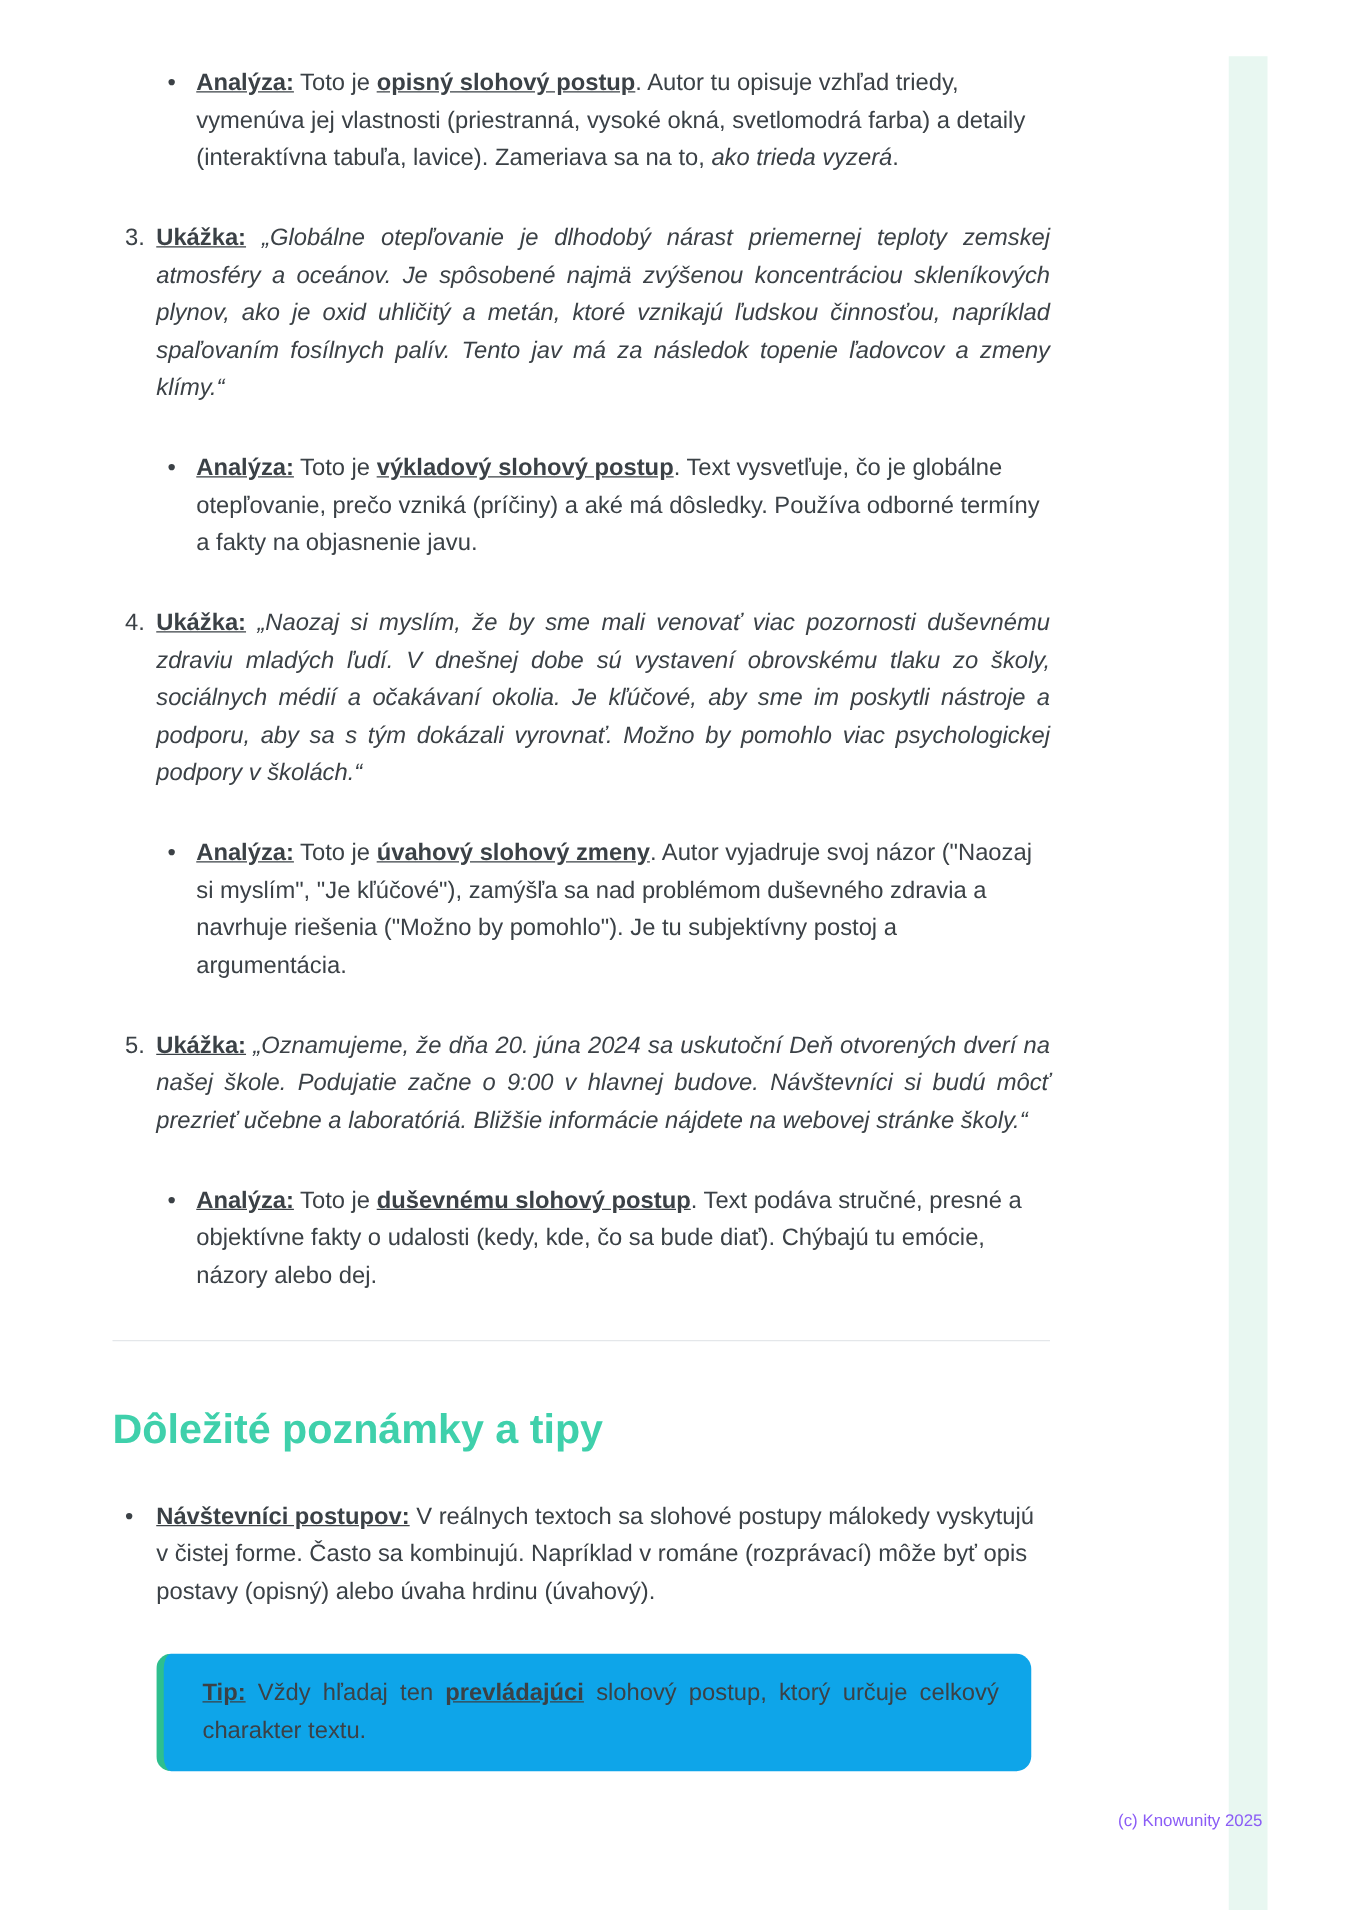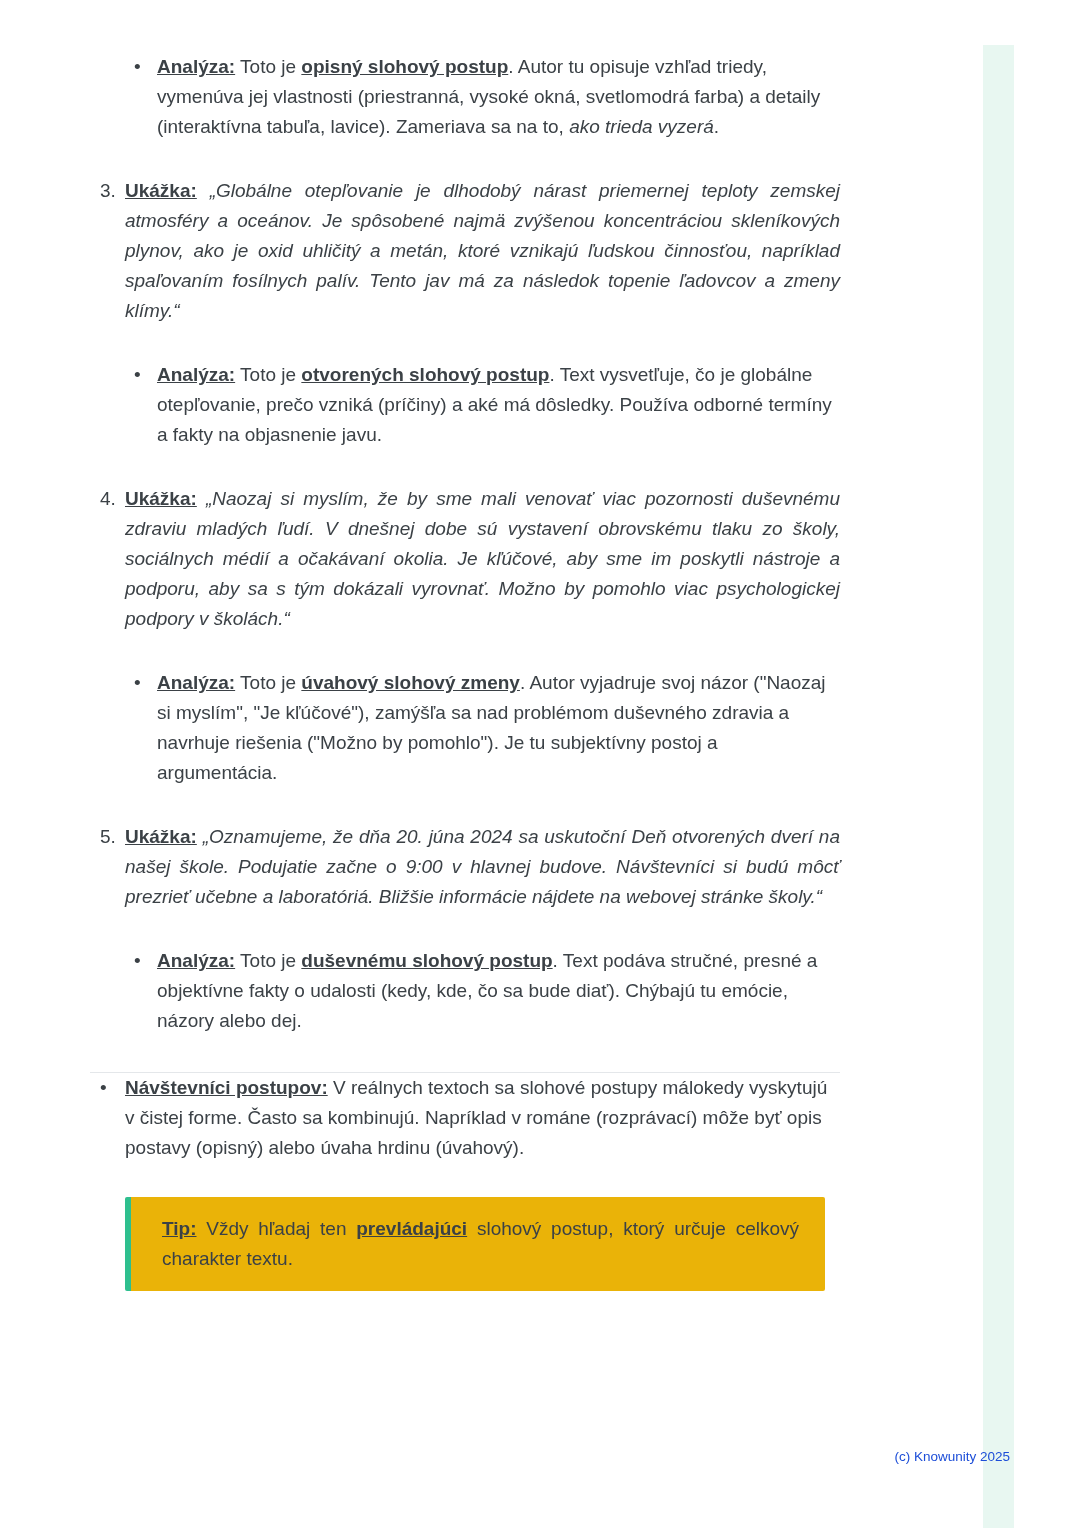--- a/index.html
+++ b/index.html
@@ -50,32 +50,32 @@
     font-size: 33px;
     font-weight: bold;
     line-height: 40px;
     margin-top: 50px;
     margin-bottom: 36px;
   }
   .tipbox {
     margin-left: 35px;
     margin-top: 20px;
     width: 700px;
-    background: #eab308;
+    background: #0ea5e9;
     border-left: 6px solid #2ebf8e;
     padding: 17px 26px 17px 31px;
     text-align: justify;
-    border-radius: 2px;
+    border-radius: 12px;
   }
   .footer {
     position: absolute;
     right: 70px;
     bottom: 64px;
     font-size: 13.5px;
-    color: #1d4ed8;
+    color: #8b5cf6;
     z-index: 2;
   }
 </style>
 </head>
 <body>
 
 <div class="page">
 
   <div class="side-strip"></div>
 
@@ -86,21 +86,21 @@
       <div><span class="bold">Analýza:</span><span> Toto je </span><span class="bold">opisný slohový postup</span><span>. Autor tu opisuje vzhľad triedy, vymenúva jej vlastnosti (priestranná, vysoké okná, svetlomodrá farba) a detaily (interaktívna tabuľa, lavice). Zameriava sa na to, </span><span class="italic">ako trieda vyzerá</span><span>.</span></div>
     </div>
 
     <div class="item numbered">
       <span class="marker">3.</span>
       <div class="justify"><span class="bold">Ukážka:</span><span> </span><span class="italic">„Globálne otepľovanie je dlhodobý nárast priemernej teploty zemskej atmosféry a oceánov. Je spôsobené najmä zvýšenou koncentráciou skleníkových plynov, ako je oxid uhličitý a metán, ktoré vznikajú ľudskou činnosťou, napríklad spaľovaním fosílnych palív. Tento jav má za následok topenie ľadovcov a zmeny klímy.“</span></div>
     </div>
 
     <div class="item sub">
       <span class="marker">•</span>
-      <div><span class="bold">Analýza:</span><span> Toto je </span><span class="bold">otvorených slohový postup</span><span>. Text vysvetľuje, čo je globálne otepľovanie, prečo vzniká (príčiny) a aké má dôsledky. Používa odborné termíny a fakty na objasnenie javu.</span></div>
+      <div><span class="bold">Analýza:</span><span> Toto je </span><span class="bold">výkladový slohový postup</span><span>. Text vysvetľuje, čo je globálne otepľovanie, prečo vzniká (príčiny) a aké má dôsledky. Používa odborné termíny a fakty na objasnenie javu.</span></div>
     </div>
 
     <div class="item numbered">
       <span class="marker">4.</span>
       <div class="justify"><span class="bold">Ukážka:</span><span> </span><span class="italic">„Naozaj si myslím, že by sme mali venovať viac pozornosti duševnému zdraviu mladých ľudí. V dnešnej dobe sú vystavení obrovskému tlaku zo školy, sociálnych médií a očakávaní okolia. Je kľúčové, aby sme im poskytli nástroje a podporu, aby sa s tým dokázali vyrovnať. Možno by pomohlo viac psychologickej podpory v školách.“</span></div>
     </div>
 
     <div class="item sub">
       <span class="marker">•</span>
       <div><span class="bold">Analýza:</span><span> Toto je </span><span class="bold">úvahový slohový zmeny</span><span>. Autor vyjadruje svoj názor ("Naozaj si myslím", "Je kľúčové"), zamýšľa sa nad problémom duševného zdravia a navrhuje riešenia ("Možno by pomohlo"). Je tu subjektívny postoj a argumentácia.</span></div>
@@ -111,20 +111,21 @@
       <div class="justify"><span class="bold">Ukážka:</span><span> </span><span class="italic">„Oznamujeme, že dňa 20. júna 2024 sa uskutoční Deň otvorených dverí na našej škole. Podujatie začne o 9:00 v hlavnej budove. Návštevníci si budú môcť prezrieť učebne a laboratóriá. Bližšie informácie nájdete na webovej stránke školy.“</span></div>
     </div>
 
     <div class="item sub">
       <span class="marker">•</span>
       <div><span class="bold">Analýza:</span><span> Toto je </span><span class="bold">duševnému slohový postup</span><span>. Text podáva stručné, presné a objektívne fakty o udalosti (kedy, kde, čo sa bude diať). Chýbajú tu emócie, názory alebo dej.</span></div>
     </div>
 
     <div class="divider"></div>
 
+    <h1 class="section-heading">Dôležité poznámky a tipy</h1>
 
     <div class="item numbered">
       <span class="marker">•</span>
       <div><span class="bold">Návštevníci postupov:</span><span> V reálnych textoch sa slohové postupy málokedy vyskytujú v čistej forme. Často sa kombinujú. Napríklad v románe (rozprávací) môže byť opis postavy (opisný) alebo úvaha hrdinu (úvahový).</span></div>
     </div>
 
     <div class="tipbox">
       <div><span class="bold">Tip:</span><span> Vždy hľadaj ten </span><span class="bold">prevládajúci</span><span> slohový postup, ktorý určuje celkový charakter textu.</span></div>
     </div>
 

